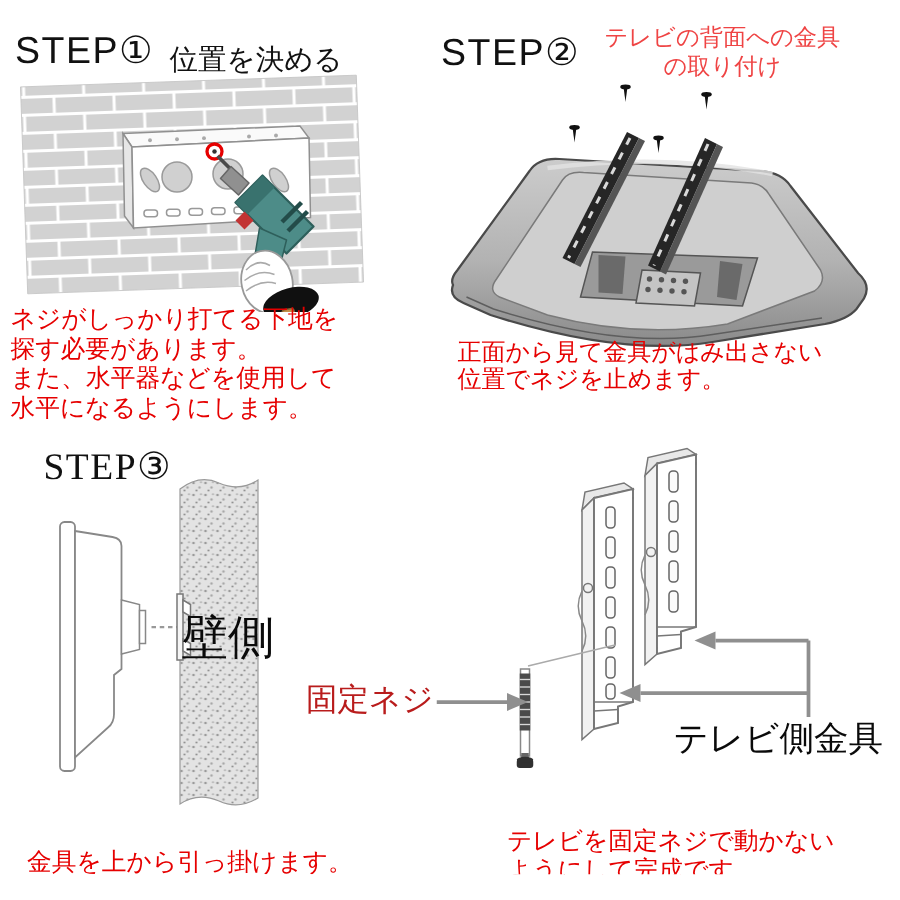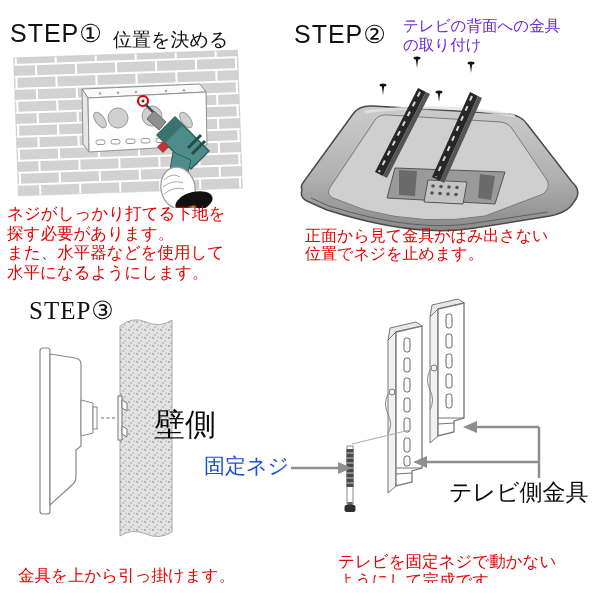--- a/index.html
+++ b/index.html
@@ -1,25 +1,25 @@
 <!DOCTYPE html>
 <html><head>
 <meta charset="utf-8">
 <style>
   html,body{margin:0;padding:0;background:#fff;}
   .canvas{position:relative;width:600px;height:583px;background:#ffffff;overflow:hidden;
           font-family:"Liberation Sans","DejaVu Sans",sans-serif;color:#1a1a1a;}
   .abs{position:absolute;}
   .step-title{font-size:25px;letter-spacing:1px;color:#111;white-space:nowrap;}
   .step-sub{font-size:19px;color:#111;white-space:nowrap;}
-  .step-sub2{font-size:15.5px;line-height:19px;color:#6d28d9;white-space:pre-line;}
+  .step-sub2{font-size:15.5px;line-height:19px;color:#ef4444;white-space:pre-line;text-align:center;}
   .note{color:#e60000;font-size:16.5px;line-height:19.5px;white-space:pre-line;}
   .note2{line-height:17.5px;font-size:16px;}
   .wall-label{font-size:31px;color:#0a0a0a;white-space:nowrap;}
-  .part-label{font-size:21px;color:#1d4ed8;white-space:nowrap;}
+  .part-label{font-size:21px;color:#b91c1c;white-space:nowrap;}
   .part-label-lg{font-size:23px;color:#0a0a0a;white-space:nowrap;}
   svg{display:block;}
 </style>
 </head>
 <body>
 
 <div class="canvas">
 
   <div class="abs step-title" style="left:10px;top:19px;">STEP①</div>
   <div class="abs step-sub" style="left:113px;top:27px;">位置を決める</div>
@@ -167,21 +167,21 @@
       <rect x="78" y="95" width="4" height="22" fill="#ffffff" stroke="#888888"></rect>
       <line x1="86" y1="106" x2="103" y2="106" stroke="#999999" stroke-width="1.5" stroke-dasharray="3 2.5"></line>
     </g>
     <g>
       <rect x="103" y="84" width="4" height="44" fill="#f5f5f5" stroke="#777777"></rect>
       <polygon points="107,88 112,91 112,99 107,96" fill="#ffffff" stroke="#777777"></polygon>
       <polygon points="107,114 112,117 112,125 107,122" fill="#ffffff" stroke="#777777"></polygon>
     </g>
   </svg>
 
-  <div class="abs wall-label" style="left:121px;top:404px;padding-left:33px;">壁側</div>
+  <div class="abs wall-label" style="left:121px;top:404px;">壁側</div>
 
   <div class="abs note" style="left:18px;top:566px;">金具を上から引っ掛けます。</div>
 
   <svg class="abs" style="left:330px;top:296px;" width="270" height="252" viewBox="0 0 270 252">
 
     <g>
       <polygon points="58,44 66,36 92,30 86,26 60,32" fill="#e8e8e8" stroke="#777777"></polygon>
       <path d="M58,44 L66,36 L66,190 L58,197 Z" fill="#f2f2f2" stroke="#777777"></path>
       <path d="M66,36 L92,30 L92,172 L82,175 L82,186 L66,190 Z" fill="#ffffff" stroke="#777777" stroke-width="1.3"></path>
       <g fill="#fbfbfb" stroke="#666666">

